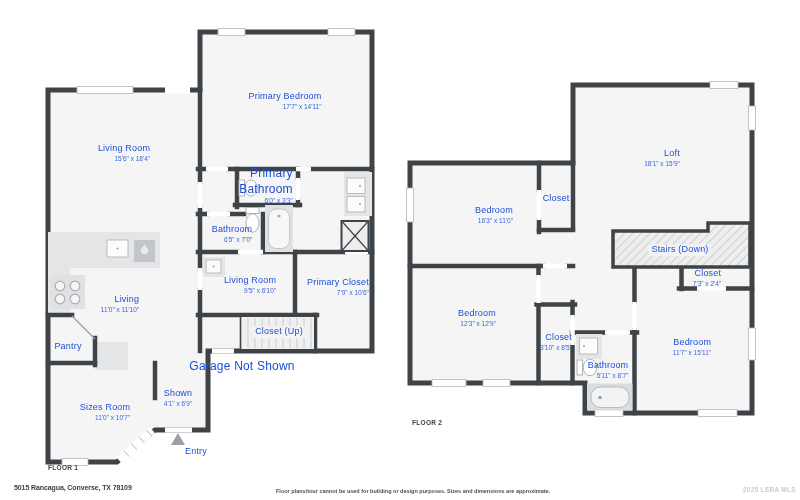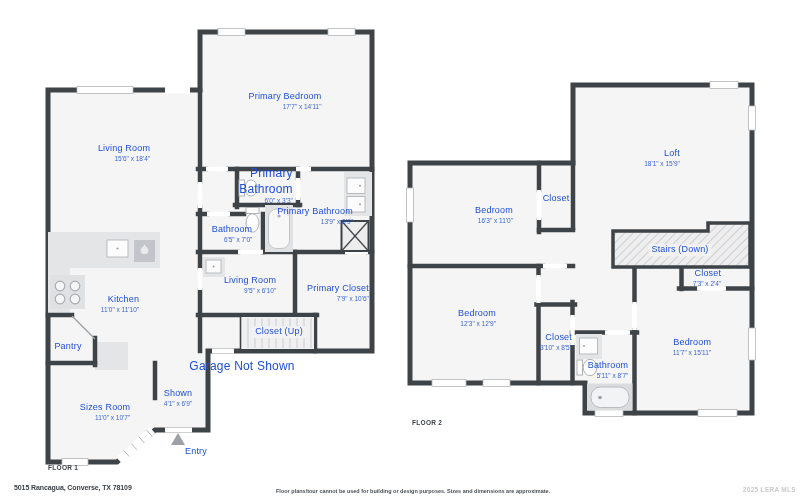--- a/index.html
+++ b/index.html
@@ -238,44 +238,40 @@
 </div>
 <div class="lbl" style="left:285px;top:101px">
   <span class="nm">Primary Bedroom</span>
   <span class="dm">17'7" x 14'11"</span>
 </div>
 <div class="lbl small" style="left:266px;top:186px">
   <span class="nm">Primary</span>
   <span class="nm">Bathroom</span>
   <span class="dm">6'0" x 3'3"</span>
 </div>
-<div class="lbl" style="left:315px;top:216px">
-  <span class="nm">Primary Bathroom</span>
-  <span class="dm">13'9" x 8'9"</span>
-</div>
 <div class="lbl" style="left:232px;top:234px">
   <span class="nm">Bathroom</span>
   <span class="dm">6'5" x 7'0"</span>
 </div>
 <div class="lbl" style="left:250px;top:285px">
   <span class="nm">Living Room</span>
   <span class="dm">9'5" x 6'10"</span>
 </div>
-<div class="lbl" style="left:338px;top:293px">
+<div class="lbl" style="left:338px;top:287px">
   <span class="nm">Primary Closet</span>
   <span class="dm">7'9" x 10'6"</span>
 </div>
 <div class="lbl onfill" style="left:279px;top:332px">
   <span class="nm">Closet (Up)</span>
 </div>
 <div class="lbl small" style="left:242px;top:367px">
   <span class="nm">Garage Not Shown</span>
 </div>
 <div class="lbl" style="left:120px;top:304px">
-  <span class="nm">Kitchen</span>
+  <span class="nm">Living</span>
   <span class="dm">11'0" x 11'10"</span>
 </div>
 <div class="lbl" style="left:68px;top:347px">
   <span class="nm">Pantry</span>
 </div>
 <div class="lbl" style="left:105px;top:412px">
   <span class="nm">Sizes Room</span>
   <span class="dm">11'0" x 10'7"</span>
 </div>
 <div class="lbl" style="left:178px;top:398px">

